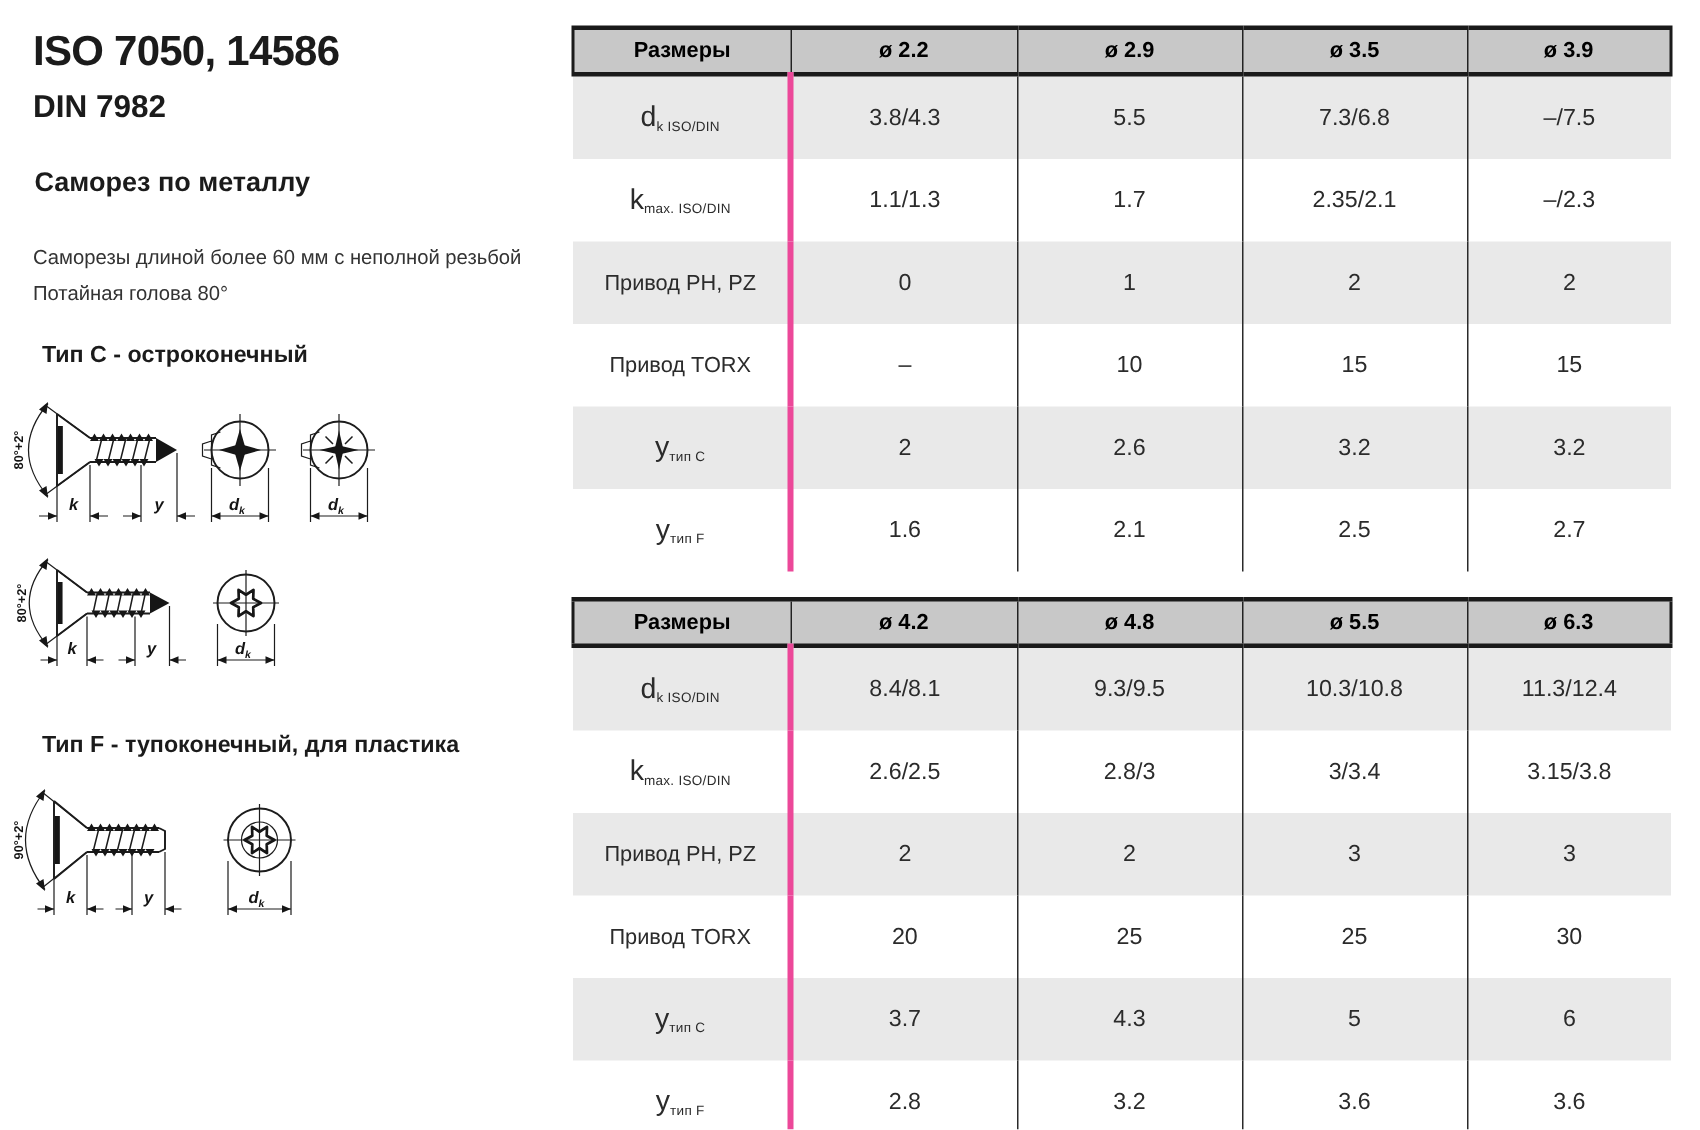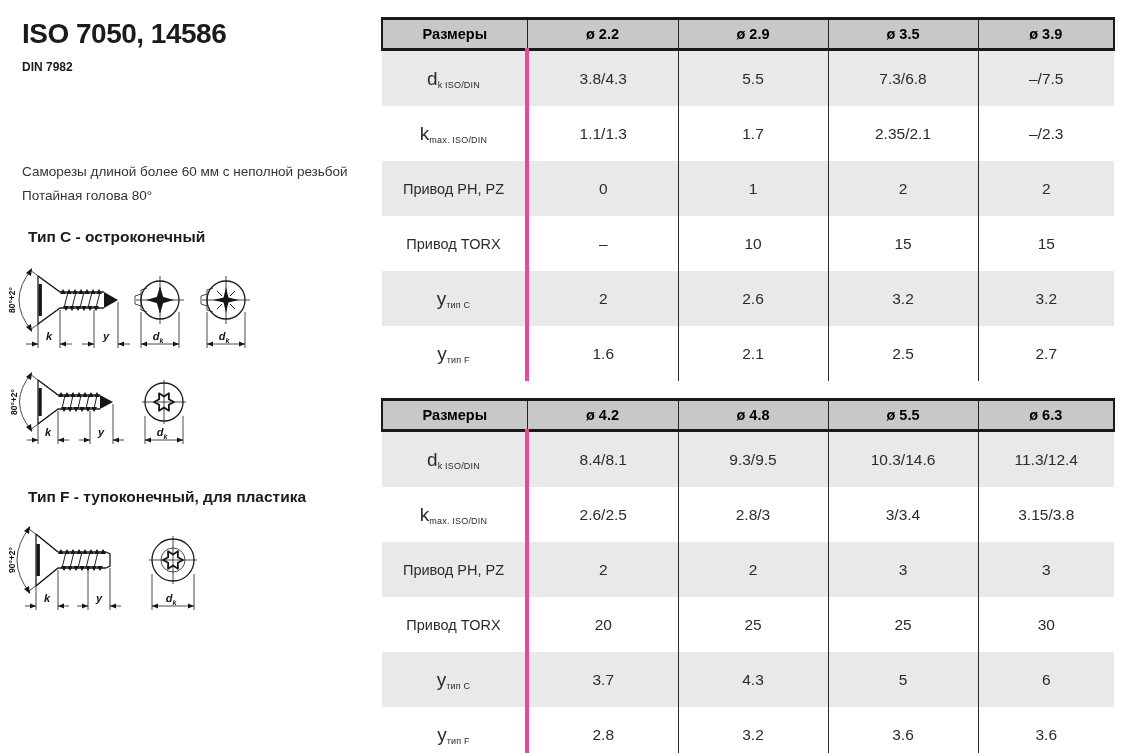--- a/index.html
+++ b/index.html
@@ -8,21 +8,21 @@
     --border:#1a1a1a;
     --text:#2b2b2b;
   }
   html,body{margin:0;padding:0;background:#fff;}
   .page{position:relative;width:1133px;height:753px;background:#fff;overflow:hidden;
         font-family:"Liberation Sans",sans-serif;color:var(--text);}
   
   .left{position:absolute;left:0;top:4px;width:381px;height:753px;}
   .title{position:absolute;left:22px;top:14px;margin:0;font-size:28px;font-weight:bold;
          letter-spacing:-.5px;color:#1b1b1b;white-space:nowrap;}
-  .din{position:absolute;left:22px;top:56px;font-size:12px;font-weight:bold;color:#1b1b1b;}
+  .din{position:absolute;left:22px;top:56px;font-size:21px;font-weight:bold;color:#1b1b1b;}
   .prod{position:absolute;left:23px;top:103px;font-size:18px;font-weight:bold;line-height:1.6;color:#1b1b1b;}
   .desc{position:absolute;left:22px;top:156px;font-size:13.5px;line-height:1.75;color:#333;}
   .type-head{position:absolute;left:28px;font-size:15.5px;font-weight:bold;color:#1b1b1b;}
   .type-c{top:224px;} .type-f{top:484px;}
   .drw{position:absolute;}
   .drw1{left:8px;top:256px;} .drw2{left:12px;top:364px;} .drw3{left:8px;top:514px;}
   svg{overflow:visible;}
   svg .ln{stroke:#1c1c1c;stroke-width:1.3;fill:none;}
   svg .thin{stroke:#1c1c1c;stroke-width:.8;fill:none;}
   svg .hatch{stroke:#1c1c1c;stroke-width:1;fill:none;}
@@ -51,21 +51,21 @@
 </style>
 </head>
 <body>
 
 <div class="page">
 
   <aside class="left">
     <h1 class="title">ISO 7050, 14586</h1>
     <div class="din">DIN 7982</div>
     <div class="prod">
-      <br>
+      <span>Саморез по металлу</span><br>
     </div>
     <div class="desc">
       <span>Саморезы длиной более 60 мм с неполной резьбой</span><br>
       <span>Потайная голова 80°</span>
     </div>
 
     <div class="type-head type-c">Тип C - остроконечный</div>
 
     <svg class="drw drw1" width="254" height="95" viewBox="0 0 254 95">
       <g>
@@ -288,21 +288,21 @@
               <th class="col-head">ø 4.8</th>
               <th class="col-head">ø 5.5</th>
               <th class="col-head">ø 6.3</th>
             </tr>
           </thead>
           <tbody>
             <tr>
               <td class="row-label"><span class="sym">d</span><sub>k ISO/DIN</sub></td>
               <td class="val">8.4/8.1</td>
               <td class="val">9.3/9.5</td>
-              <td class="val">10.3/14.6</td>
+              <td class="val">10.3/10.8</td>
               <td class="val">11.3/12.4</td>
             </tr>
             <tr>
               <td class="row-label"><span class="sym">k</span><sub>max. ISO/DIN</sub></td>
               <td class="val">2.6/2.5</td>
               <td class="val">2.8/3</td>
               <td class="val">3/3.4</td>
               <td class="val">3.15/3.8</td>
             </tr>
             <tr>

